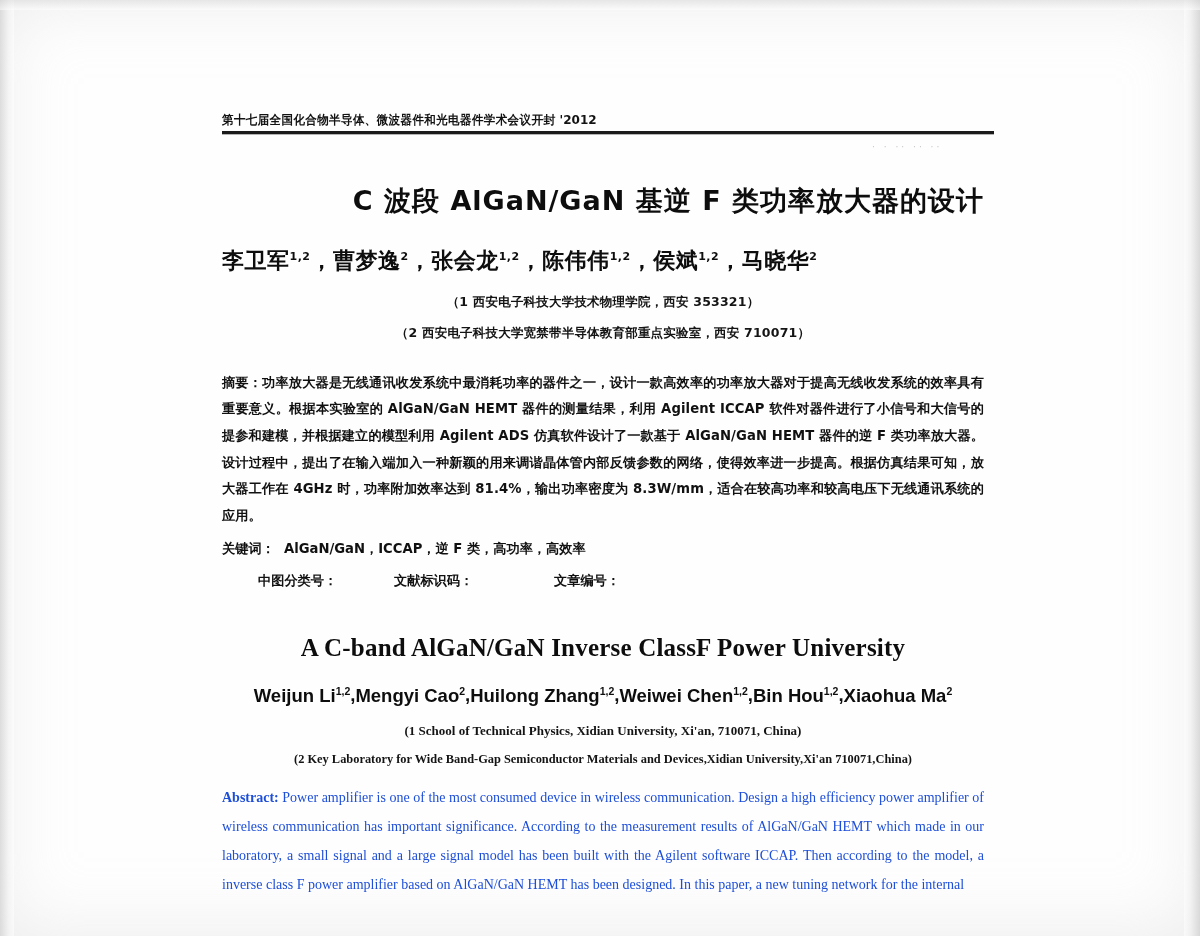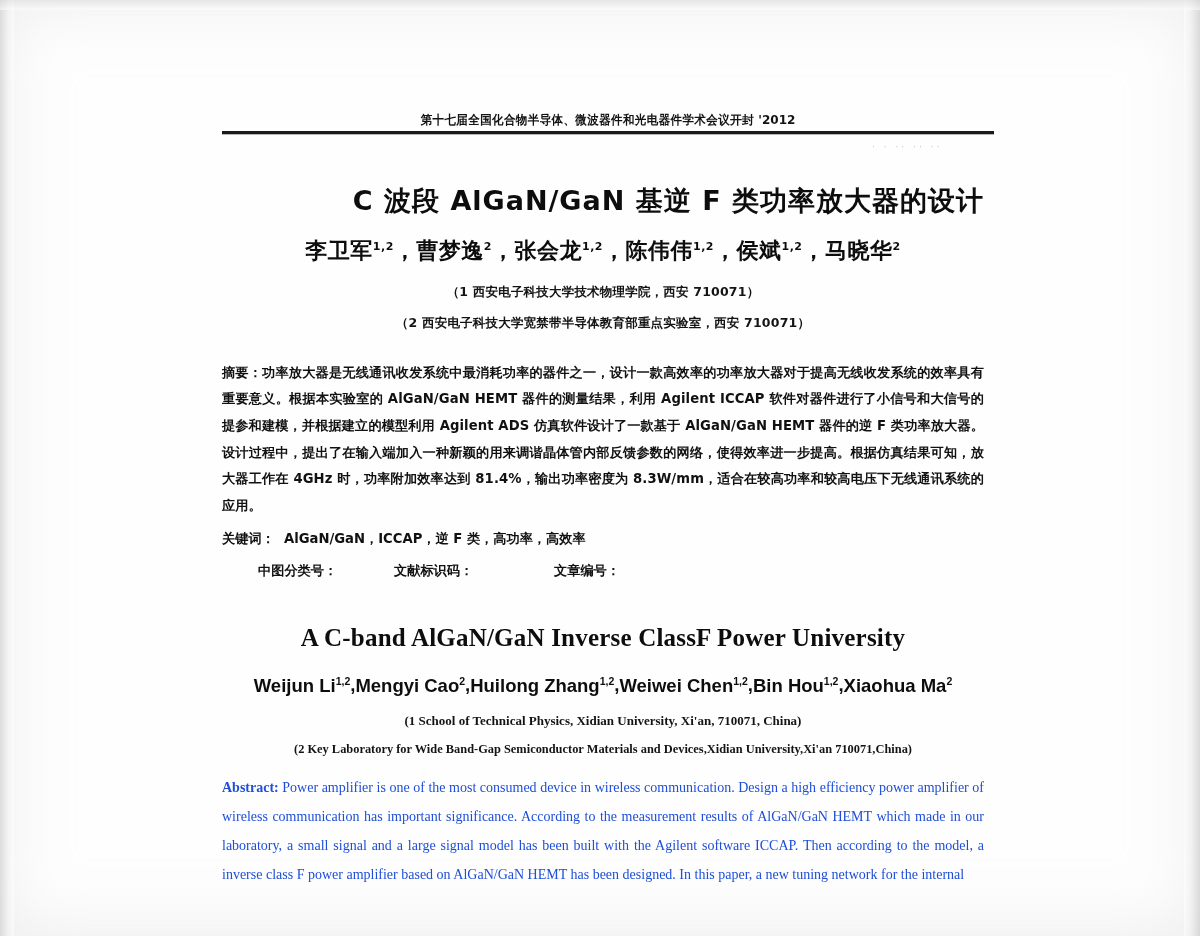--- a/index.html
+++ b/index.html
@@ -56,21 +56,21 @@
   }
 
   
   .runhead {
     position: absolute;
     left: 222px;
     top: 112px;
     width: 772px;
     display: flex;
     align-items: baseline;
-    justify-content: center;
+    justify-content: flex-start;
   }
   .runhead-left {
     font-family: "DejaVu Sans", sans-serif;
     font-size: 11.5px;
     font-weight: bold;
     letter-spacing: .4px;
     color: #131313;
     transform: scaleY(1.08);
     transform-origin: left bottom;
   }
@@ -116,26 +116,25 @@
     text-align: right;
     font-family: "DejaVu Sans", sans-serif;
     font-size: 27px;
     font-weight: bold;
     letter-spacing: 1px;
     margin-top: 186px;
     line-height: 1.1;
     color: #0d0d0d;
   }
   .cn-authors {
-    text-align: center;
     font-family: "DejaVu Sans", sans-serif;
     font-size: 22px;
     font-weight: bold;
     letter-spacing: .5px;
-    margin-top: 20px;
+    margin-top: 30px;
     color: #0d0d0d;
   }
   .cn-authors sup {
     font-size: 11px;
     font-weight: bold;
     vertical-align: super;
   }
   .affil {
     text-align: center;
     font-family: "DejaVu Sans", sans-serif;
@@ -244,21 +243,21 @@
   <div class="smudge">· · ·· ·· ··</div>
 
   <div class="content">
 
     <div class="cn-title">C 波段 AlGaN/GaN 基逆 F 类功率放大器的设计</div>
 
     <div class="cn-authors">
       <span><span>李卫军</span><sup>1,2</sup></span>，<span><span>曹梦逸</span><sup>2</sup></span>，<span><span>张会龙</span><sup>1,2</sup></span>，<span><span>陈伟伟</span><sup>1,2</sup></span>，<span><span>侯斌</span><sup>1,2</sup></span>，<span><span>马晓华</span><sup>2</sup></span>
     </div>
 
-    <div class="affil">（1 西安电子科技大学技术物理学院，西安 710071）</div>
+    <div class="affil">（1 西安电子科技大学技术物理学院，西安 353321）</div>
     <div class="affil second">（2 西安电子科技大学宽禁带半导体教育部重点实验室，西安 710071）</div>
 
     <div class="cn-abstract">
       <span class="lbl">摘要：</span><span>功率放大器是无线通讯收发系统中最消耗功率的器件之一，设计一款高效率的功率放大器对于提高无线收发系统的效率具有重要意义。根据本实验室的 AlGaN/GaN HEMT 器件的测量结果，利用 Agilent ICCAP 软件对器件进行了小信号和大信号的提参和建模，并根据建立的模型利用 Agilent ADS 仿真软件设计了一款基于 AlGaN/GaN HEMT 器件的逆 F 类功率放大器。设计过程中，提出了在输入端加入一种新颖的用来调谐晶体管内部反馈参数的网络，使得效率进一步提高。根据仿真结果可知，放大器工作在 4GHz 时，功率附加效率达到 81.4%，输出功率密度为 8.3W/mm，适合在较高功率和较高电压下无线通讯系统的应用。</span>
     </div>
 
     <div class="cn-keywords">
       <span class="lbl">关键词：</span>&nbsp;&nbsp;<span>AlGaN/GaN，ICCAP，逆 F 类，高功率，高效率</span>
     </div>
 

